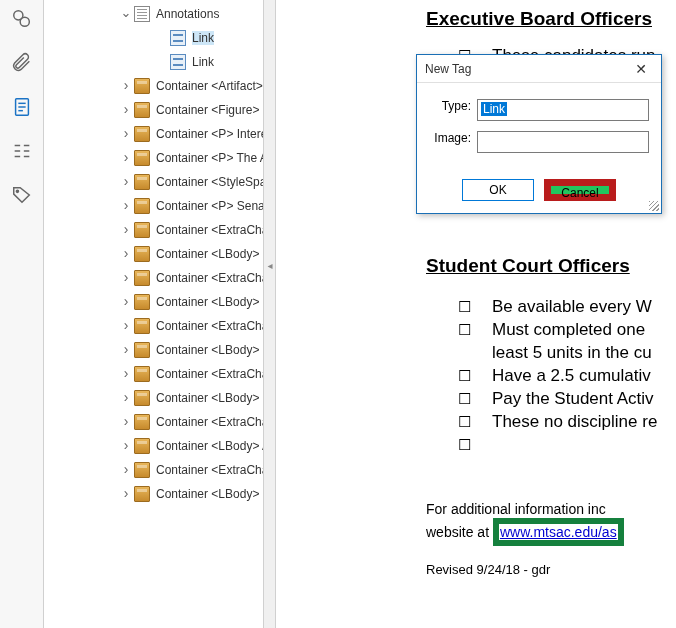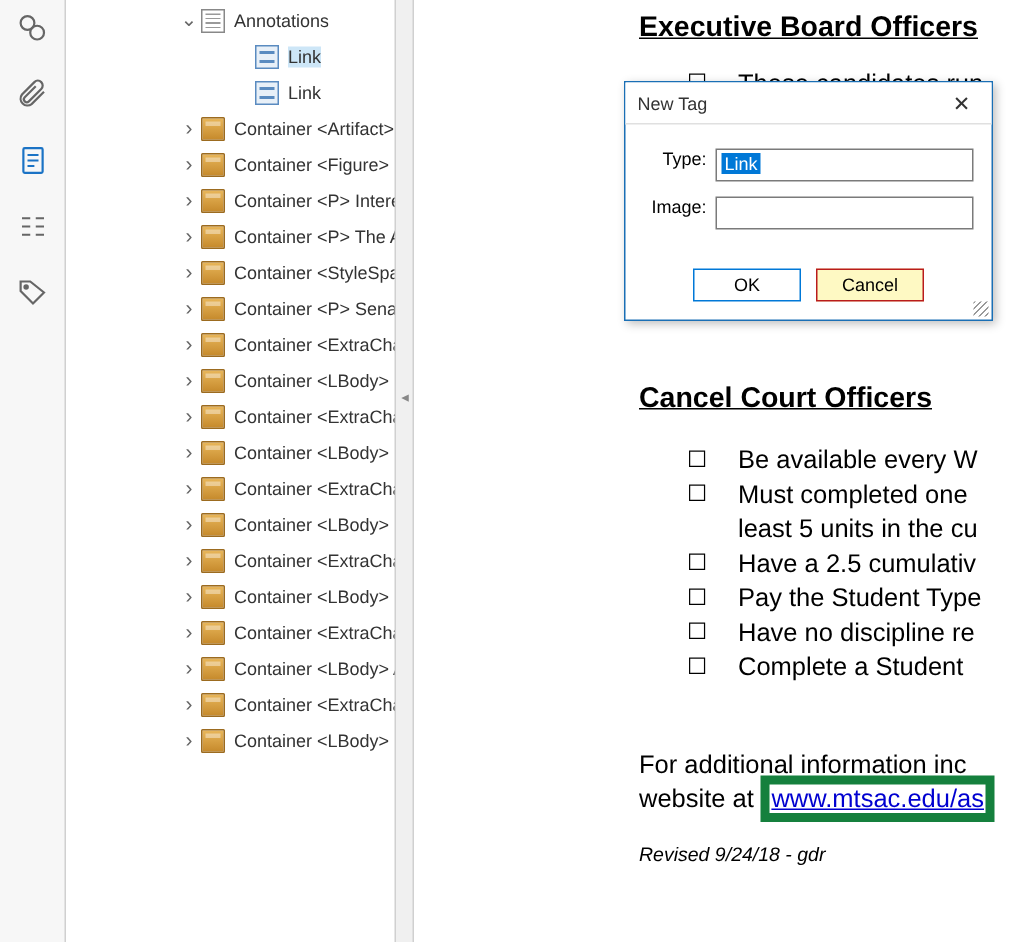--- a/index.html
+++ b/index.html
@@ -33,39 +33,39 @@
   .divider-handle { position: absolute; left: 264px; top: 0; width: 12px; height: 628px; background: #f0f0f0; border-right: 1px solid #d0d0d0; }
   .divider-handle .grip { position: absolute; left: 2px; top: 258px; width: 8px; height: 14px; color: #888; font-size: 10px; display:flex; align-items:center; justify-content:center; cursor: pointer; }
   
   .doc-area { position: absolute; left: 276px; top: 0; right: 0; height: 628px; background: #fff; padding: 8px 0 0 0; overflow: hidden; }
   .doc-content { font-family: Arial, sans-serif; color: #000; }
   .doc-h { font-size: 19px; font-weight: bold; text-decoration: underline; margin-left: 150px; margin-bottom: 14px; }
   .doc-h2 { font-size: 19px; font-weight: bold; text-decoration: underline; margin-left: 150px; margin-top: 50px; margin-bottom: 18px; }
   .doc-list { margin-left: 182px; }
   .doc-list .item { display: flex; font-size: 17px; line-height: 23px; }
   .doc-list .item .cb { width: 34px; flex-shrink: 0; font-size: 15px; }
-  .doc-para { font-size: 17px; margin-left: 150px; margin-top: 42px; line-height: 23px; }
+  .doc-para { font-size: 14px; margin-left: 150px; margin-top: 42px; line-height: 23px; }
   .doc-para a { color: #0000d0; text-decoration: underline; border: 6px solid #15803d; padding: 0 1px; }
-  .doc-footer { font-size: 13px; font-style: italic; margin-left: 150px; margin-top: 18px; }
+  .doc-footer { font-size: 13px; margin-left: 150px; margin-top: 18px; }
   
   .dialog { position: absolute; left: 416px; top: 54px; width: 246px; background: #fff; border: 1px solid #1a6fb5; box-shadow: 2px 2px 6px rgba(0,0,0,0.25); z-index: 100; }
   .dialog .titlebar { height: 28px; display: flex; align-items: center; padding: 0 8px; background: #fff; border-bottom: 1px solid #e0e0e0; justify-content: center; }
   .dialog .titlebar .title { font-size: 12px; color: #333; flex: 1; }
   .dialog .titlebar .close { width: 24px; height: 20px; display:flex; align-items:center; justify-content:center; font-size: 14px; cursor: pointer; color: #333; }
   .dialog .body { padding: 16px 12px 10px 12px; }
   .dialog .row { display: flex; align-items: flex-start; margin-bottom: 10px; }
   .dialog .row label { width: 42px; font-size: 12px; text-align: right; margin-right: 6px; }
   .dialog select, .dialog input[type=text] { flex: 1; height: 22px; border: 1px solid #7a7a7a; font-size: 12px; padding: 0 4px; background: #fff; }
   .dialog select { color: #fff; }
   .dialog select option { color: #000; background:#fff; }
   .sel-wrap { position:relative; flex:1; }
   .sel-wrap select { width:100%; }
   .sel-highlight { position:absolute; left:4px; top:3px; background:#0078d7; color:#fff; font-size:12px; padding:0 2px; pointer-events:none; }
   .dialog .buttons { display: flex; justify-content: center; gap: 10px; padding: 6px 0 12px 0; }
-  .dialog button { width: 72px; height: 22px; font-size: 12px; border: 1px solid #b91c1c; background: #fef9c3; cursor: pointer; }
+  .dialog button { width: 72px; height: 22px; font-size: 12px; border: 7px solid #b91c1c; background: #22c55e; cursor: pointer; }
   .dialog button.primary { border: 1px solid #0078d7; background: #fff; }
   .resize-grip { position:absolute; right:2px; bottom:2px; width:10px; height:10px; background: repeating-linear-gradient(135deg, #999 0 1px, transparent 1px 3px); cursor: nwse-resize;}
 </style>
 </head>
 <body>
 
 <div class="sidebar-icons">
   <div class="icon">
     <svg viewBox="0 0 24 24" fill="none" stroke="currentColor" stroke-width="1.6">
         <circle cx="8" cy="8" r="5"></circle>
@@ -238,49 +238,48 @@
         </div>
         <div class="item">
           <span class="cb">☐</span>
           <span>e</span>
         </div>
         <div class="item">
           <span class="cb">☐</span>
           <span>Complete an Executi</span>
         </div>
       </div>
-    <div class="doc-h2">Cancel Court Officers</div>
+    <div class="doc-h2">Student Court Officers</div>
     <div class="doc-list" id="list2">
         <div class="item">
           <span class="cb">☐</span>
           <span>Be available every W</span>
         </div>
         <div class="item">
           <span class="cb">☐</span>
           <span>Must completed one</span>
         </div>
         <div class="item">
           <span class="cb"></span>
           <span>least 5 units in the cu</span>
         </div>
         <div class="item">
           <span class="cb">☐</span>
           <span>Have a 2.5 cumulativ</span>
         </div>
         <div class="item">
           <span class="cb">☐</span>
-          <span>Pay the Student Type</span>
-        </div>
-        <div class="item">
-          <span class="cb">☐</span>
-          <span>Have no discipline re</span>
-        </div>
-        <div class="item">
-          <span class="cb">☐</span>
-          <span>Complete a Student</span>
+          <span>Pay the Student Activ</span>
+        </div>
+        <div class="item">
+          <span class="cb">☐</span>
+          <span>These no discipline re</span>
+        </div>
+        <div class="item">
+          <span class="cb">☐</span>
         </div>
       </div>
     <div class="doc-para">
       <span>For additional information inc</span><br>
       <span>website at </span><a href="#">www.mtsac.edu/as</a>
     </div>
     <div class="doc-footer">Revised 9/24/18 - gdr</div>
   </div>
 </div>
 

